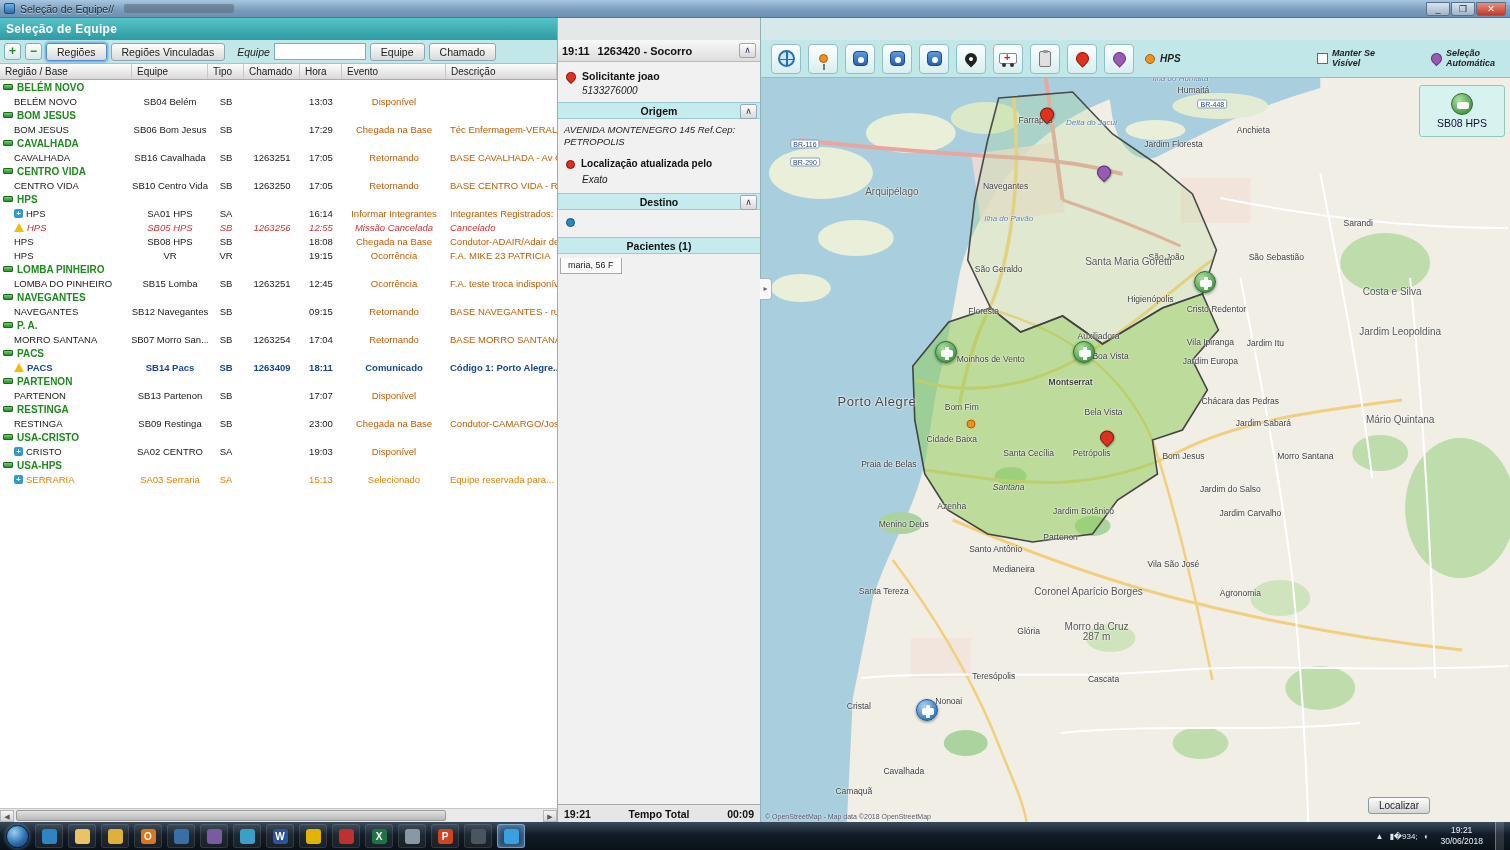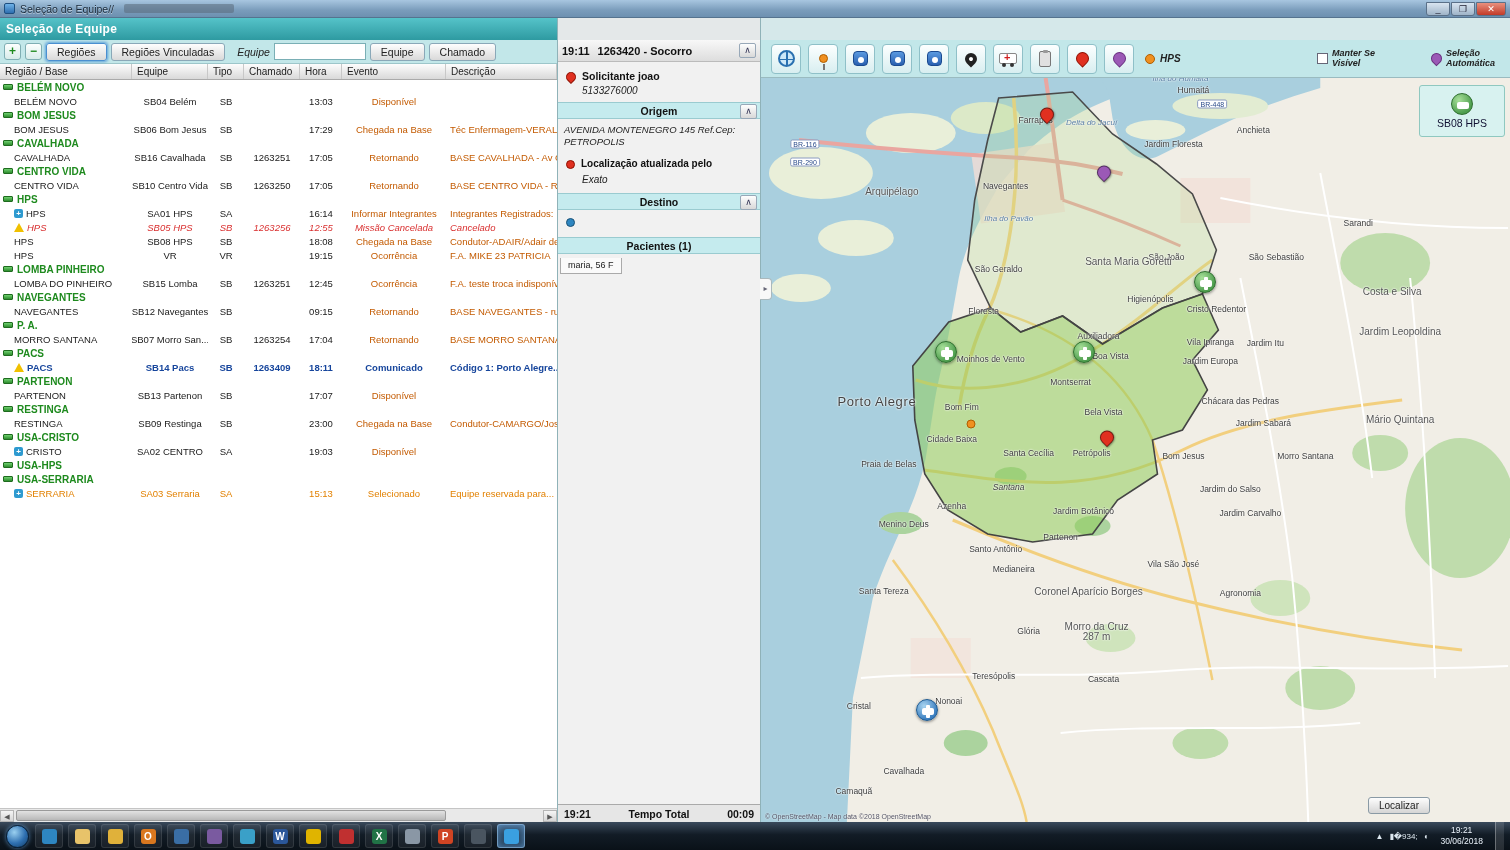--- a/index.html
+++ b/index.html
@@ -599,24 +599,20 @@
             <div class="cell c-evento">
               <span>Disponível</span>
             </div>
             <div class="cell c-desc">
               <span></span>
             </div>
           </div>
           <div class="trow group">
             <div class="gicon"></div>
             <span>USA-HPS</span>
-          </div>
-          <div class="trow group">
-            <div class="gicon"></div>
-            <span>USA-SERRARIA</span>
           </div>
           <div class="trow data style-orange">
             <div class="cell c-region">
               <div class="mini ambulance"></div>
               <span>SERRARIA</span>
             </div>
             <div class="cell c-equipe">
               <span>SA03 Serraria</span>
             </div>
             <div class="cell c-tipo">
@@ -803,21 +799,21 @@
             <span class="mlabel " style="left: 52%; top: 29.7043%;">Higienópolis</span>
             <span class="mlabel " style="left: 60.8%; top: 31.0484%;">Cristo Redentor</span>
             <span class="mlabel sm" style="left: 84.2667%; top: 28.629%;">Costa e Silva</span>
             <span class="mlabel " style="left: 45.0667%; top: 34.6774%;">Auxiliadora</span>
             <span class="mlabel " style="left: 30.6667%; top: 37.7688%;">Moinhos de Vento</span>
             <span class="mlabel " style="left: 46.6667%; top: 37.3656%;">Boa Vista</span>
             <span class="mlabel " style="left: 60%; top: 35.4839%;">Vila Ipiranga</span>
             <span class="mlabel " style="left: 67.3333%; top: 35.6183%;">Jardim Itu</span>
             <span class="mlabel " style="left: 60%; top: 38.0376%;">Jardim Europa</span>
             <span class="mlabel sm" style="left: 85.3333%; top: 34.0054%;">Jardim Leopoldina</span>
-            <span class="mlabel " style="left: 41.3333%; top: 40.8602%;">Montserrat</span>
+            <span class="mlabel " style="left: 41.3333%; top: 40.8602%; font-weight: bold;">Montserrat</span>
             <span class="mlabel lg" style="left: 15.4667%; top: 43.414%;">Porto Alegre</span>
             <span class="mlabel " style="left: 26.8%; top: 44.2204%;">Bom Fim</span>
             <span class="mlabel " style="left: 45.7333%; top: 44.8925%;">Bela Vista</span>
             <span class="mlabel " style="left: 64%; top: 43.414%;">Chácara das Pedras</span>
             <span class="mlabel " style="left: 67.0667%; top: 46.371%;">Jardim Sabará</span>
             <span class="mlabel sm" style="left: 85.3333%; top: 45.8333%;">Mário Quintana</span>
             <span class="mlabel " style="left: 25.4667%; top: 48.5215%;">Cidade Baixa</span>
             <span class="mlabel " style="left: 35.7333%; top: 50.4032%;">Santa Cecília</span>
             <span class="mlabel " style="left: 44.1333%; top: 50.4032%;">Petrópolis</span>
             <span class="mlabel " style="left: 56.4%; top: 50.8065%;">Bom Jesus</span>

